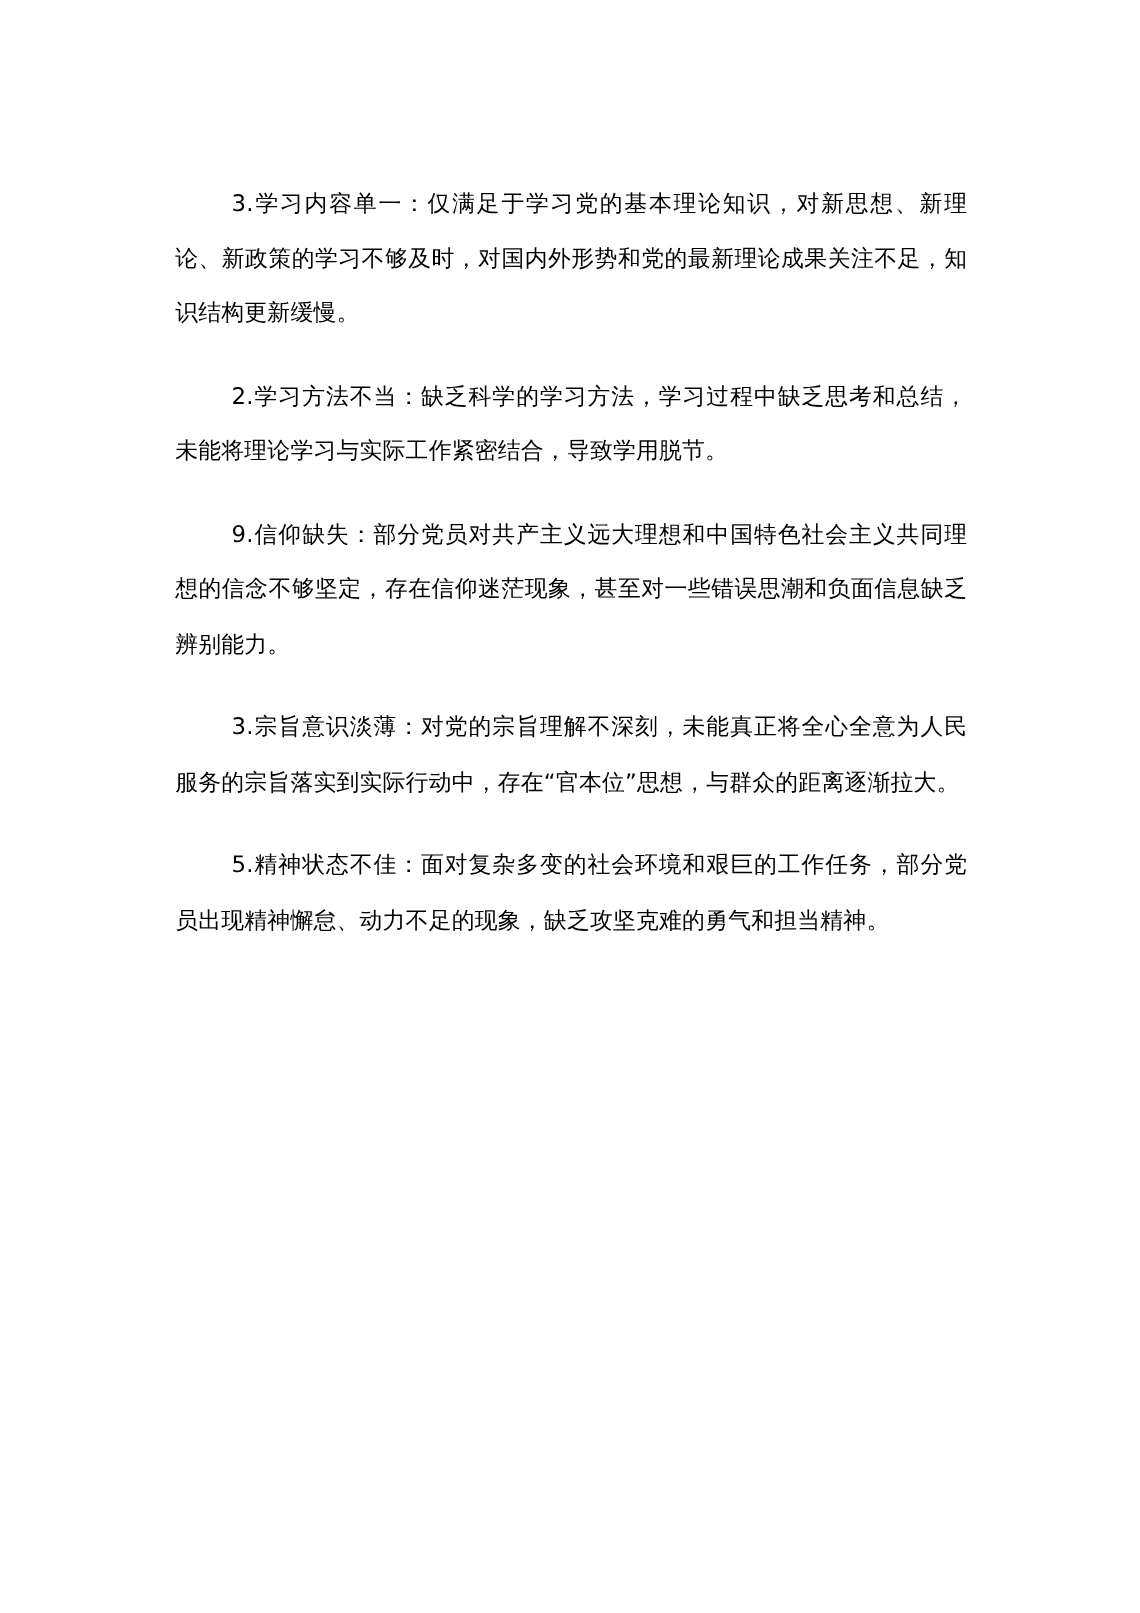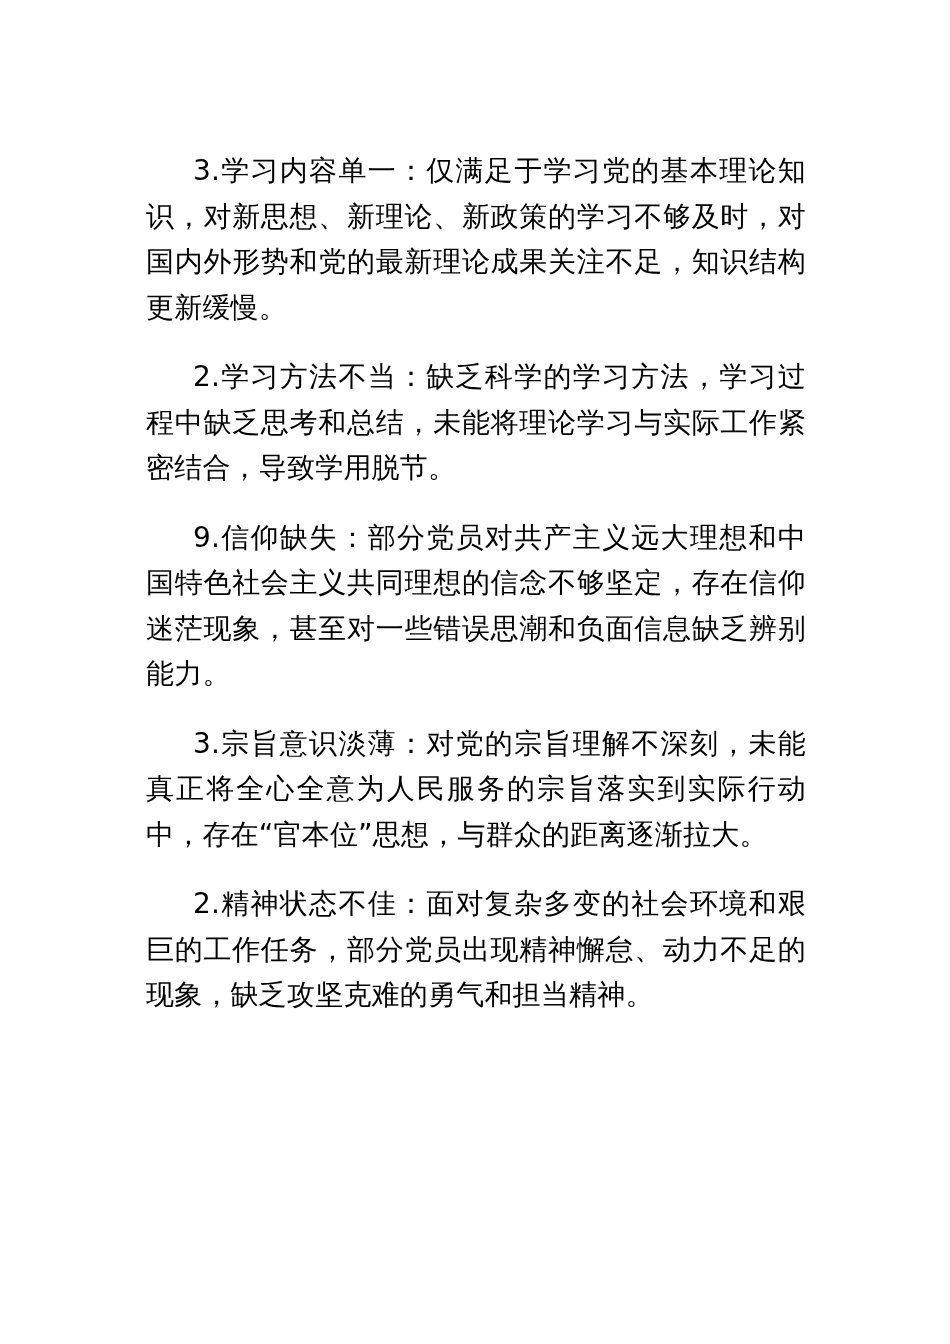--- a/index.html
+++ b/index.html
@@ -15,21 +15,21 @@
       font-family: "DejaVu Sans", "Liberation Sans", sans-serif;
       color: #000000;
     }
     .page {
       position: absolute;
       left: 146px;
       top: 148px;
       width: 660px;
     }
     .para {
-      font-size: 28px;
+      font-size: 19px;
       line-height: 45.5px;
       text-indent: 47px;
       margin: 0 0 24px 0;
       letter-spacing: 0.2px;
       text-align: justify;
       word-break: break-all;
     }
     .heading {
       font-size: 23.5px;
       line-height: 45.5px;
@@ -38,14 +38,14 @@
     }
   </style>
 </head>
 <body>
 
 <div class="page">
   <p class="para">3.学习内容单一：仅满足于学习党的基本理论知识，对新思想、新理论、新政策的学习不够及时，对国内外形势和党的最新理论成果关注不足，知识结构更新缓慢。</p>
   <p class="para">2.学习方法不当：缺乏科学的学习方法，学习过程中缺乏思考和总结，未能将理论学习与实际工作紧密结合，导致学用脱节。</p>
   <p class="para">9.信仰缺失：部分党员对共产主义远大理想和中国特色社会主义共同理想的信念不够坚定，存在信仰迷茫现象，甚至对一些错误思潮和负面信息缺乏辨别能力。</p>
   <p class="para">3.宗旨意识淡薄：对党的宗旨理解不深刻，未能真正将全心全意为人民服务的宗旨落实到实际行动中，存在“官本位”思想，与群众的距离逐渐拉大。</p>
-  <p class="para">2.精神状态不佳：面对复杂多变的社会环境和艰巨的工作任务，部分党员出现精神懈怠、动力不足的现象，缺乏攻坚克难的勇气和担当精神。</p>
+  <p class="para">5.精神状态不佳：面对复杂多变的社会环境和艰巨的工作任务，部分党员出现精神懈怠、动力不足的现象，缺乏攻坚克难的勇气和担当精神。</p>
 </div>
 
 </body></html>

